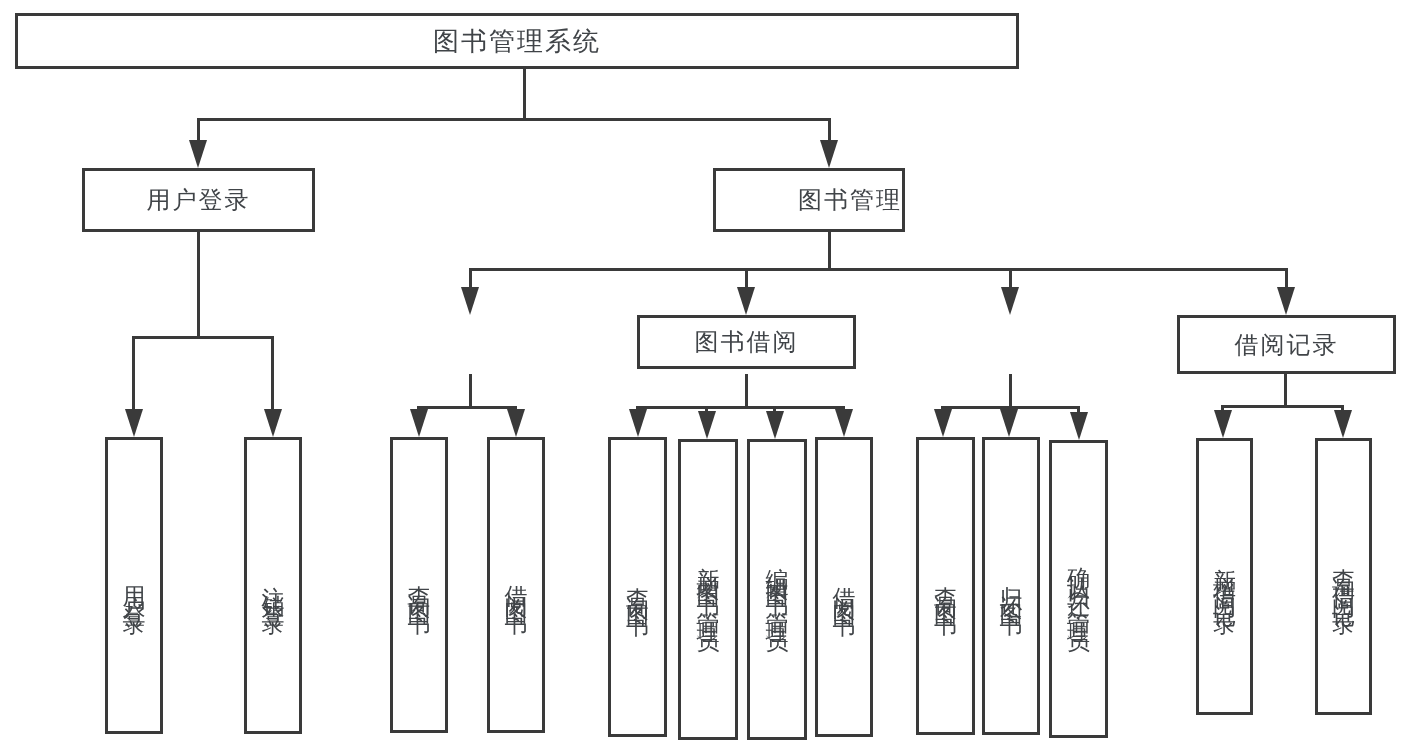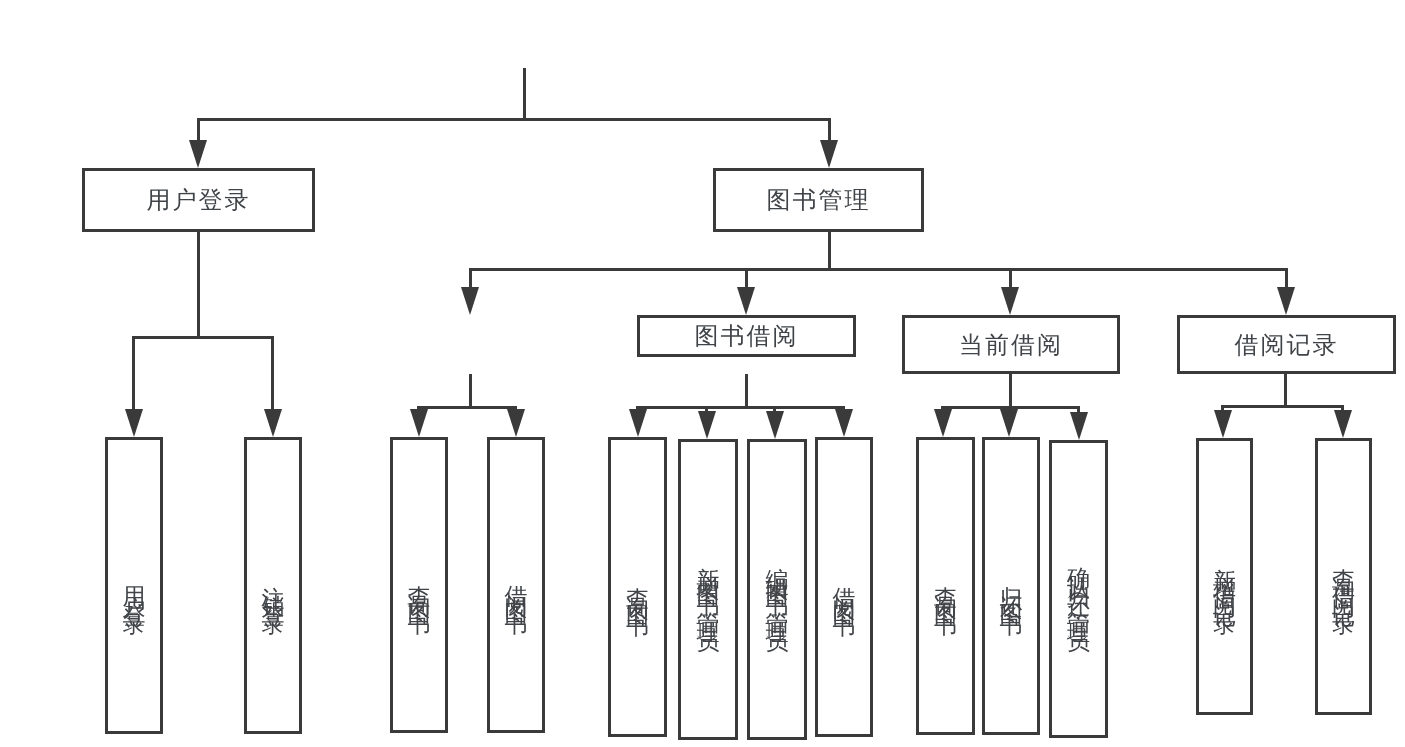--- a/index.html
+++ b/index.html
@@ -37,32 +37,35 @@
   .watermark{
     position:absolute;left:1186px;top:709px;z-index:5;
     color:var(--wm);font-size:19px;letter-spacing:1px;white-space:nowrap;
   }
 </style>
 </head>
 <body>
 
 <div id="canvas">
 
+  <div class="node root" style="left:15px;top:13px;width:1004px;height:56px;">
+    <span>图书管理系统</span>
+  </div>
 
   <div class="v" style="left:523px;top:68px;height:50px;"></div>
   <div class="h" style="left:197px;top:118px;width:634px;"></div>
   <div class="v" style="left:197px;top:118px;height:27px;"></div>
   <div class="v" style="left:828px;top:118px;height:27px;"></div>
   <div class="arr" style="left:189px;top:140px;"></div>
   <div class="arr" style="left:820px;top:140px;"></div>
 
   <div class="node" style="left:82px;top:168px;width:233px;height:64px;">
     <span>用户登录</span>
   </div>
-  <div class="node" style="left:713px;top:168px;width:211px;height:64px;">
+  <div class="node" style="left:713px;top:168px;width:192px;height:64px;justify-content:flex-end;">
     <span>图书管理</span>
   </div>
 
   <div class="v" style="left:197px;top:232px;height:104px;"></div>
   <div class="h" style="left:132px;top:336px;width:142px;"></div>
   <div class="v" style="left:132px;top:336px;height:78px;"></div>
   <div class="v" style="left:271px;top:336px;height:78px;"></div>
   <div class="arr" style="left:125px;top:409px;"></div>
   <div class="arr" style="left:264px;top:409px;"></div>
 
@@ -70,25 +73,22 @@
   <div class="h" style="left:469px;top:268px;width:818px;"></div>
   <div class="v" style="left:469px;top:268px;height:25px;"></div>
   <div class="v" style="left:745px;top:268px;height:25px;"></div>
   <div class="v" style="left:1009px;top:268px;height:25px;"></div>
   <div class="v" style="left:1285px;top:268px;height:25px;"></div>
   <div class="arr" style="left:461px;top:287px;"></div>
   <div class="arr" style="left:737px;top:287px;"></div>
   <div class="arr" style="left:1001px;top:287px;"></div>
   <div class="arr" style="left:1277px;top:287px;"></div>
 
-  <div class="node" style="left:637px;top:315px;width:219px;height:42px;">
+  <div class="node" style="left:637px;top:315px;width:219px;height:54px;">
     <span>图书借阅</span>
-  </div>
-  <div class="node" style="left:902px;top:315px;width:218px;height:59px;">
-    <span>当前借阅</span>
   </div>
   <div class="node" style="left:1177px;top:315px;width:219px;height:59px;">
     <span>借阅记录</span>
   </div>
 
   <div class="v" style="left:469px;top:374px;height:32px;"></div>
   <div class="h" style="left:417px;top:406px;width:100px;"></div>
   <div class="v" style="left:417px;top:406px;height:12px;"></div>
   <div class="v" style="left:514px;top:406px;height:12px;"></div>
   <div class="arr" style="left:410px;top:409px;"></div>

